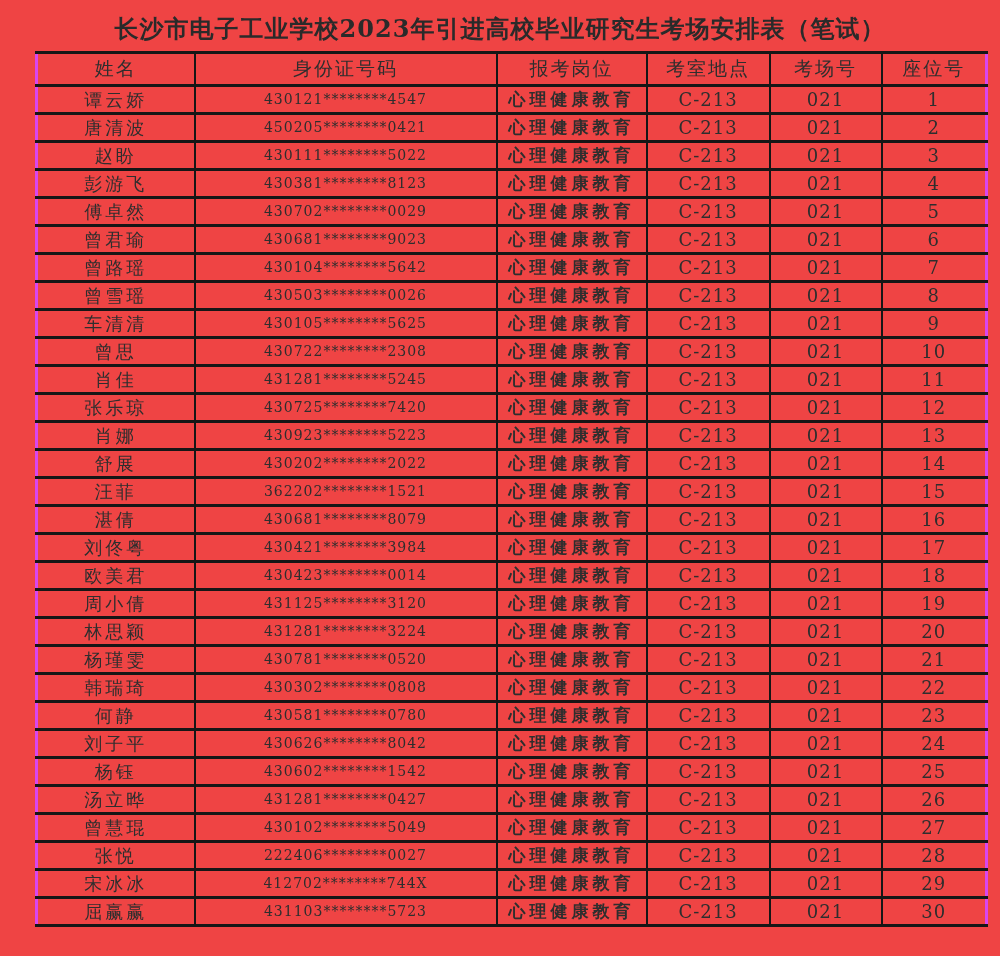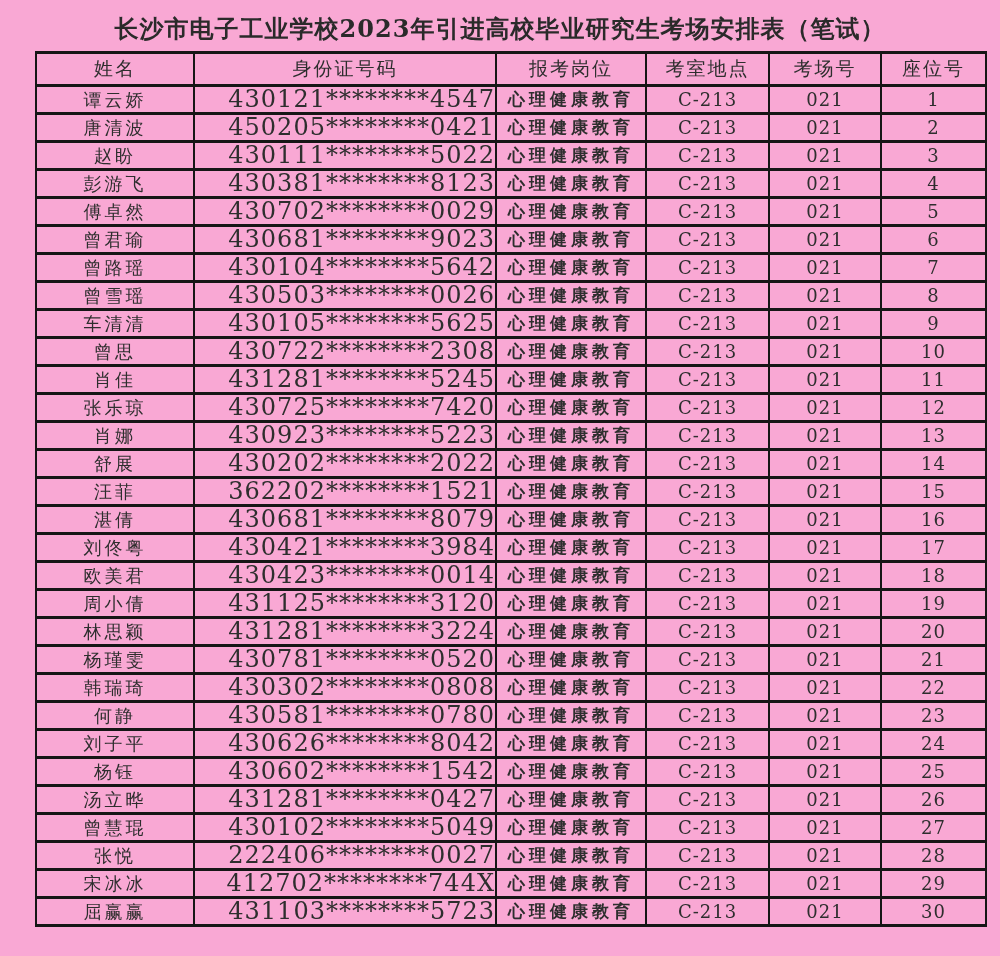--- a/index.html
+++ b/index.html
@@ -7,40 +7,40 @@
     margin: 0;
     padding: 0;
     background: #ffffff;
     width: 1000px;
     height: 956px;
     font-family: "DejaVu Serif", "Liberation Serif", serif;
   }
   .page {
     width: 1000px;
     height: 956px;
-    background: #f9a8d4;
+    background: #ef4444;
     position: relative;
   }
   .doc-title {
     margin: 0;
     padding-top: 13px;
     padding-bottom: 6px;
     text-align: center;
     font-size: 24px;
     font-weight: bold;
     letter-spacing: 1px;
     color: #2a2a2a;
     font-family: "DejaVu Serif", "Liberation Serif", serif;
   }
   table.exam-table {
     border-collapse: collapse;
     table-layout: fixed;
     width: 950px;
     margin-left: 35px;
-    border: 1px solid #d946ef;
+    border: 3px solid #d946ef;
   }
   .exam-table th,
   .exam-table td {
     border-left: 2px solid #161616;
     border-right: 2px solid #161616;
     border-top: 3px solid #161616;
     border-bottom: 3px solid #161616;
     padding: 0;
     text-align: center;
     vertical-align: middle;
@@ -54,21 +54,21 @@
     font-weight: normal;
     letter-spacing: 2px;
   }
   .exam-table td {
     height: 25px;
     line-height: 25px;
     font-size: 18px;
   }
   
   .exam-table td:nth-child(1) { letter-spacing: 3px; font-size: 18px; margin-left: 28px; }
-  .exam-table td:nth-child(2) { letter-spacing: 1px; font-size: 24px; text-align: right; }
+  .exam-table td:nth-child(2) { letter-spacing: 1px; font-size: 14px; }
   .exam-table td:nth-child(3) { letter-spacing: 4px; font-size: 17px; font-weight: bold; }
   .exam-table td:nth-child(4),
   .exam-table td:nth-child(5),
   .exam-table td:nth-child(6) { letter-spacing: 1px; }
 </style>
 </head>
 <body>
 
 <div class="page">
   <h1 class="doc-title">长沙市电子工业学校2023年引进高校毕业研究生考场安排表（笔试）</h1>

